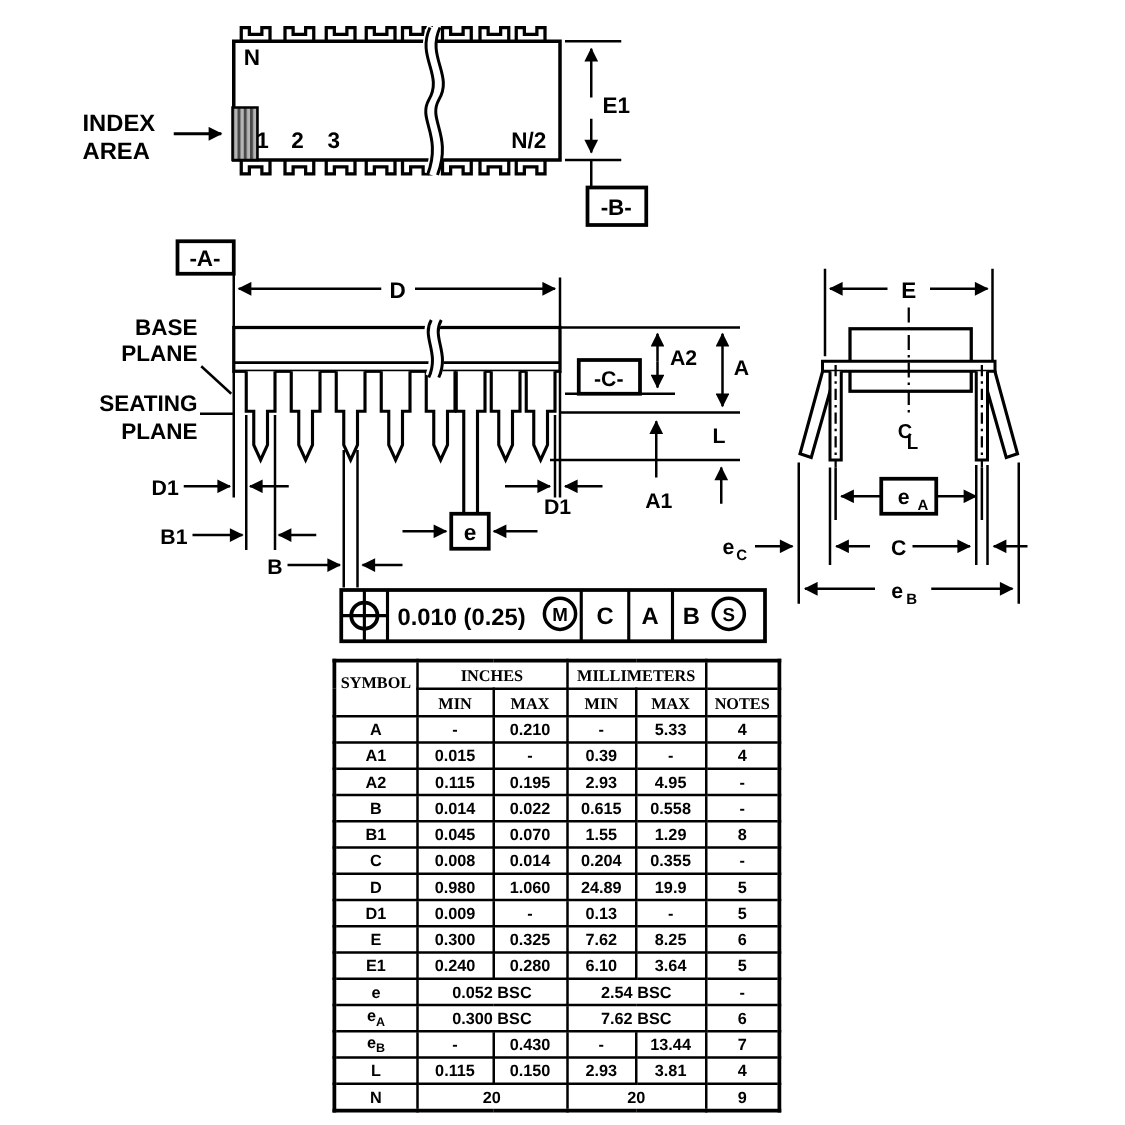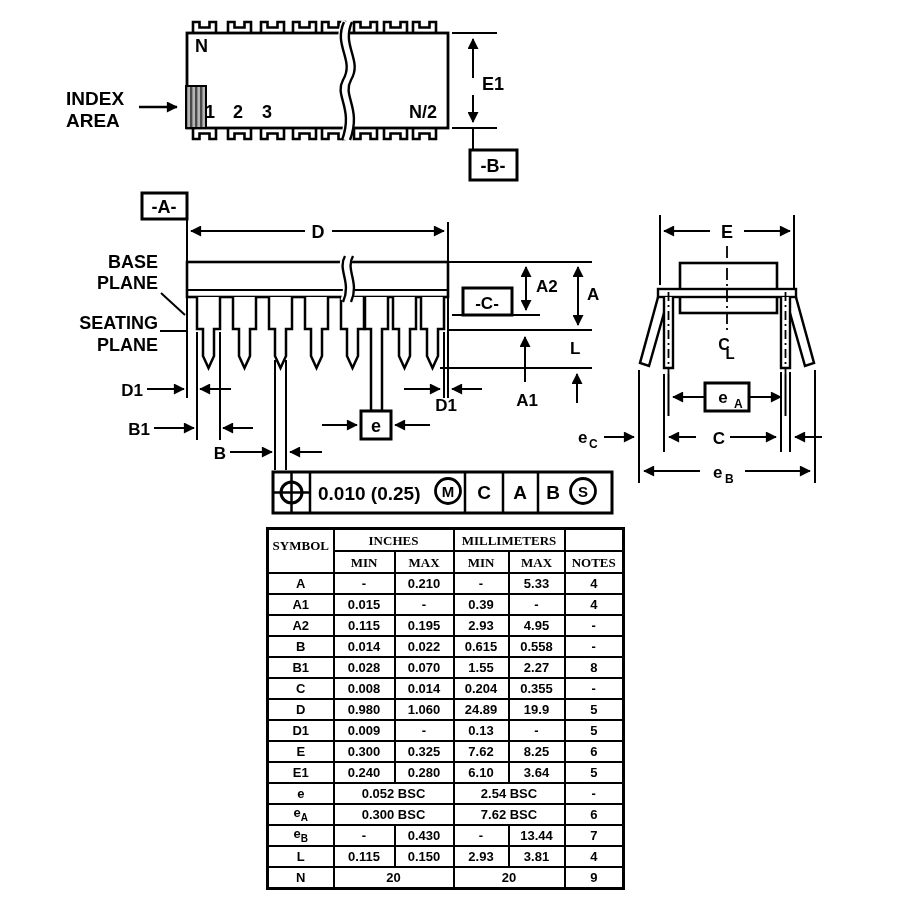--- a/index.html
+++ b/index.html
@@ -312,24 +312,24 @@
     <tr>
       <td><span>B</span></td>
       <td>0.014</td>
           <td>0.022</td>
       <td>0.615</td>
           <td>0.558</td>
       <td>-</td>
     </tr>
     <tr>
       <td><span>B1</span></td>
-      <td>0.028</td>
+      <td>0.045</td>
           <td>0.070</td>
       <td>1.55</td>
-          <td>2.27</td>
+          <td>1.29</td>
       <td>8</td>
     </tr>
     <tr>
       <td><span>C</span></td>
       <td>0.008</td>
           <td>0.014</td>
       <td>0.204</td>
           <td>0.355</td>
       <td>-</td>
     </tr>

